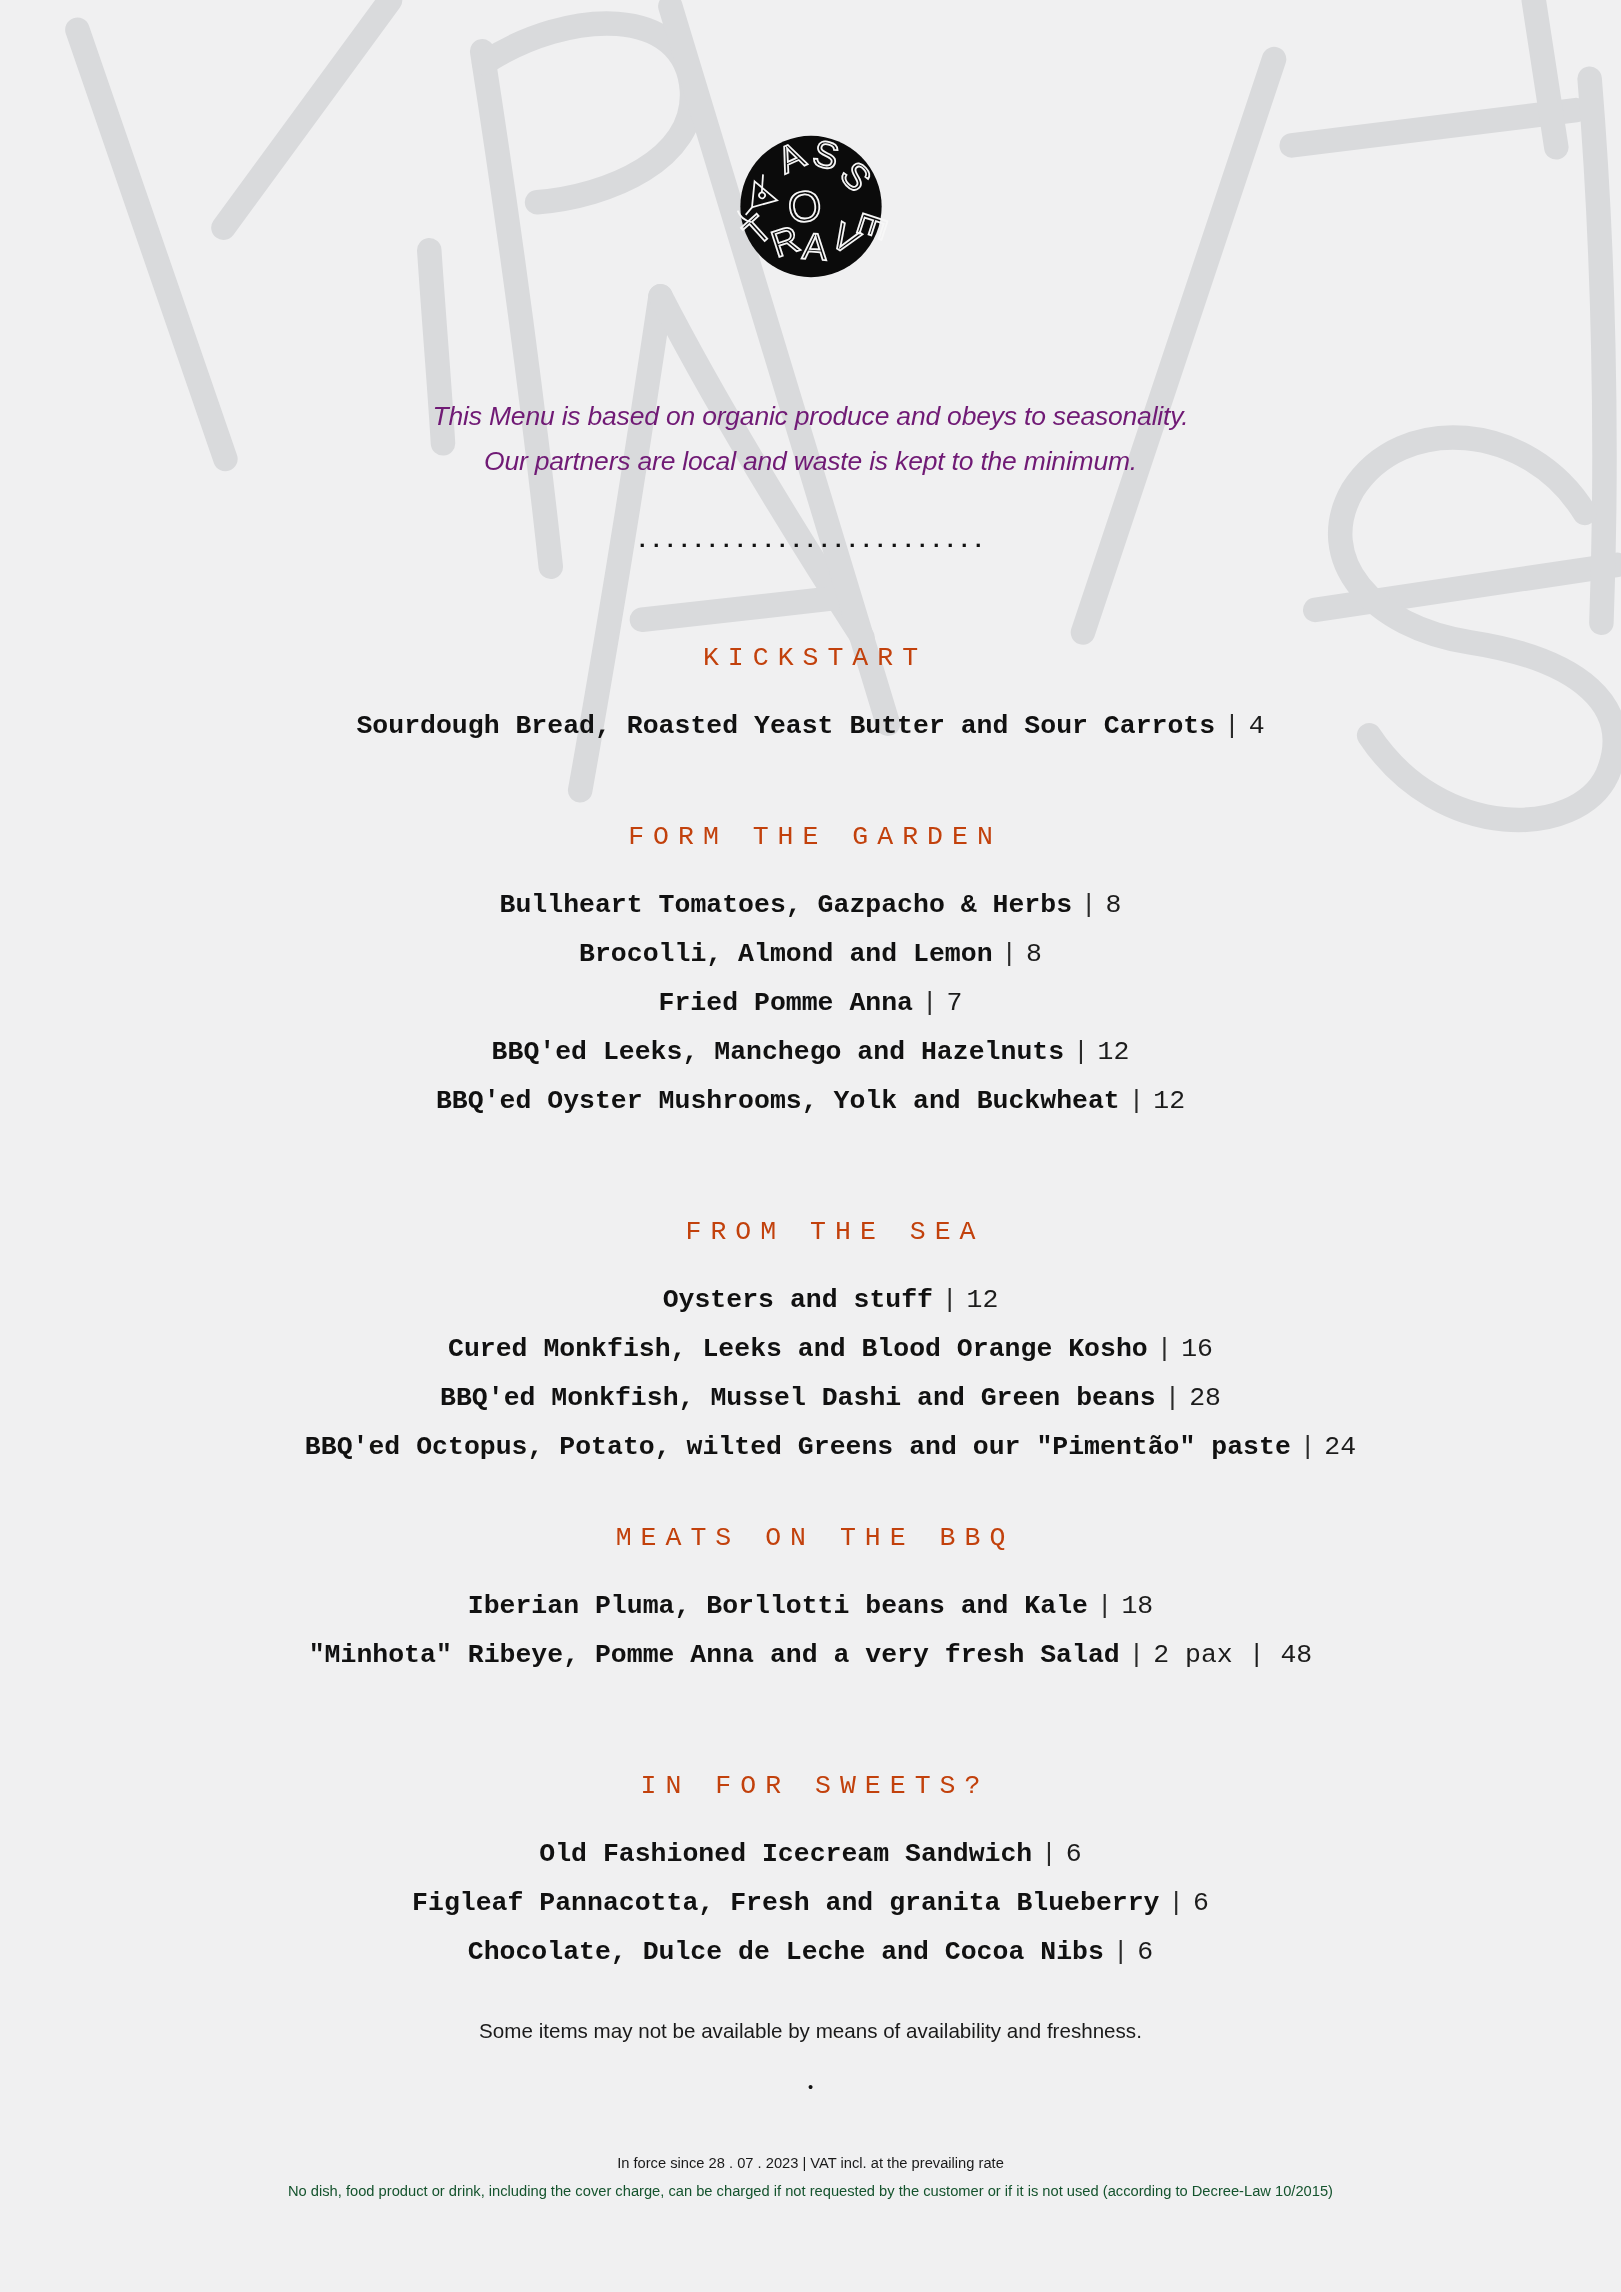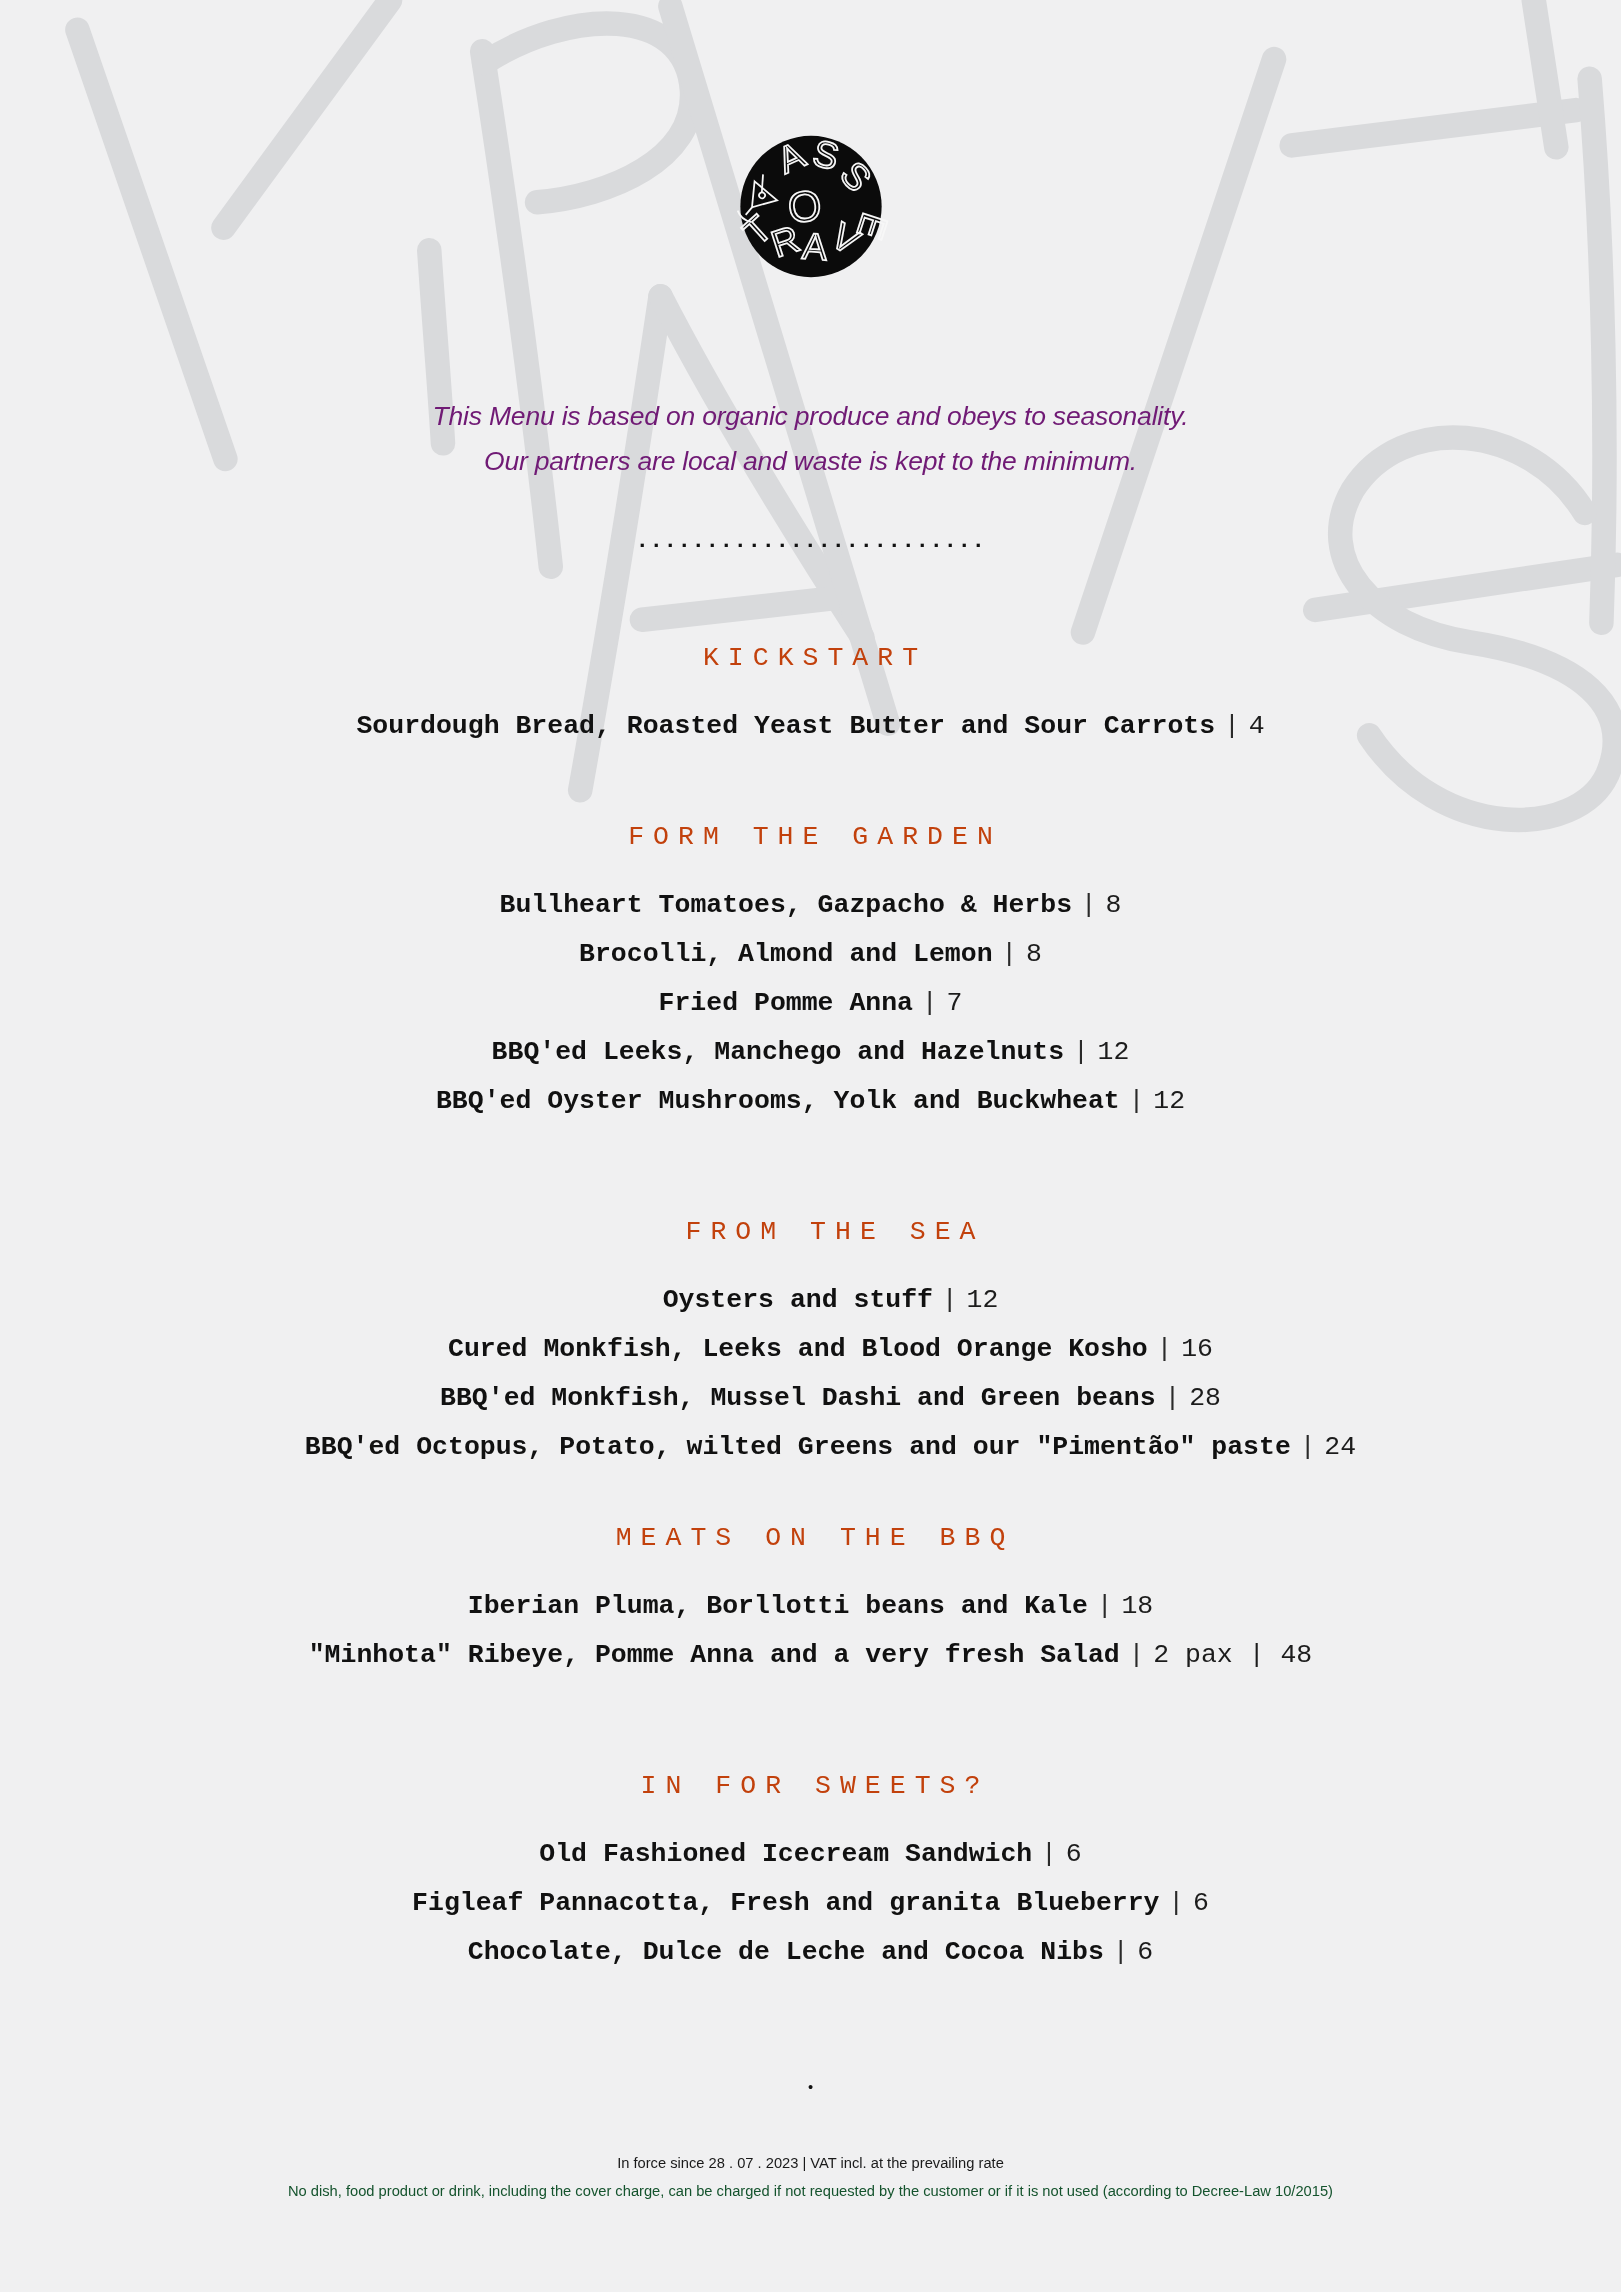--- a/index.html
+++ b/index.html
@@ -142,18 +142,19 @@
       <span class="item-name">Old Fashioned Icecream Sandwich</span><span class="item-sep">|</span><span class="item-price">6</span>
     </div>
     <div class="menu-item">
       <span class="item-name">Figleaf Pannacotta, Fresh and granita Blueberry</span><span class="item-sep">|</span><span class="item-price">6</span>
     </div>
     <div class="menu-item">
       <span class="item-name">Chocolate, Dulce de Leche and Cocoa Nibs</span><span class="item-sep">|</span><span class="item-price">6</span>
     </div>
   </div>
 
+  <div class="layer avail-note">Some items may not be available by means of availability and freshness.</div>
   <div class="layer footer-bullet">•</div>
   <div class="layer legal-1">In force since 28 . 07 . 2023 | VAT incl. at the prevailing rate</div>
   <div class="layer legal-2">No dish, food product or drink, including the cover charge, can be charged if not requested by the customer or if it is not used (according to Decree-Law 10/2015)</div>
 
 </div>
 
 
 </body></html>

